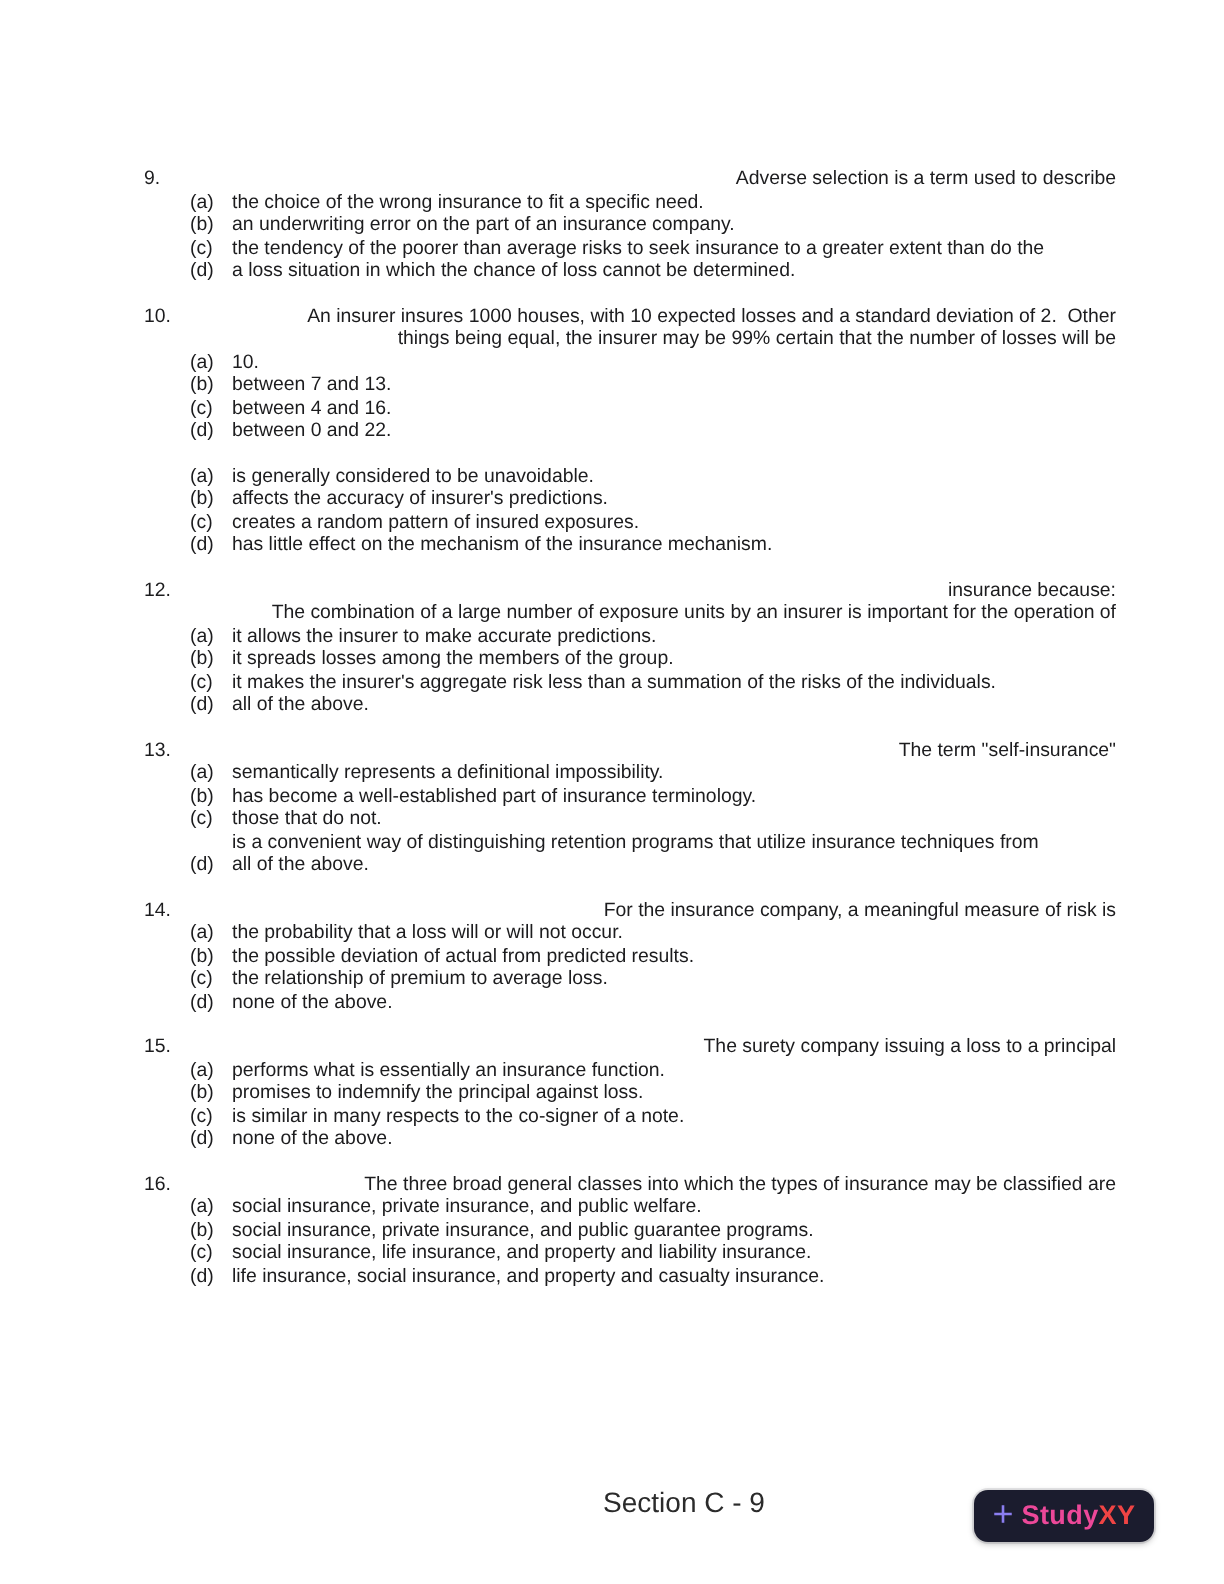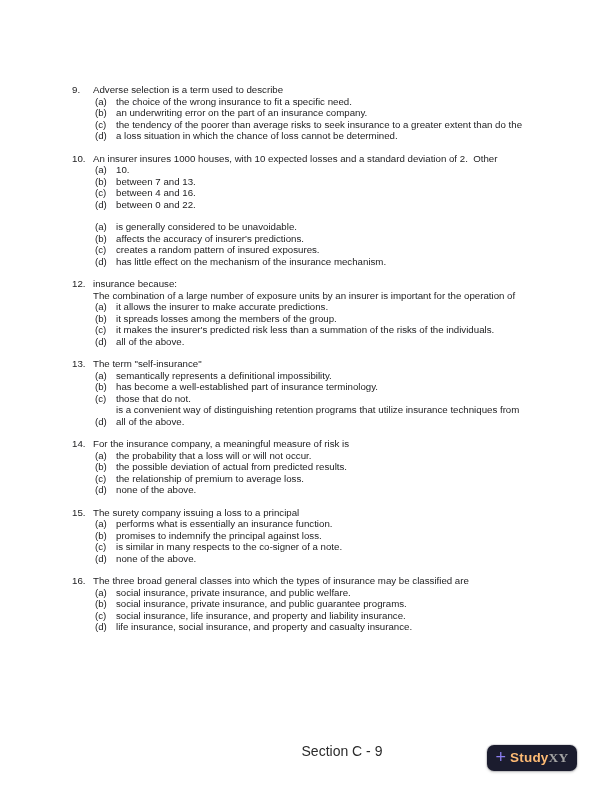--- a/index.html
+++ b/index.html
@@ -16,21 +16,21 @@
     position: absolute;
     left: 72px;
     top: 84px;
     width: 486px;
     font-size: 9.7px;
     line-height: 11.5px;
   }
   .question { margin-bottom: 11px; }
   .q-row { display: flex; }
   .q-num { flex: 0 0 21px; width: 21px; }
-  .q-stem { flex: 1 1 auto; }
+  .q-stem { flex: 1 1 auto; text-align: right; }
   .opt-row { display: flex; margin-left: 23px; }
   .opt-label { flex: 0 0 21px; width: 21px; }
   .opt-text { flex: 1 1 auto; }
   .line { white-space: pre; }
   .footer {
     position: absolute;
     top: 743px;
     left: 0;
     width: 100%;
     text-align: center;
@@ -104,20 +104,21 @@
               <div class="line">a loss situation in which the chance of loss cannot be determined.</div>
             </div>
   </div>
         </div>
   </div>
       <div class="question">
     <div class="q-row">
       <span class="q-num">10.</span>
       <div class="q-stem">
             <div class="line">An insurer insures 1000 houses, with 10 expected losses and a standard deviation of 2.  Other</div>
+            <div class="line">things being equal, the insurer may be 99% certain that the number of losses will be</div>
           </div>
     </div>
     <div class="opts">
           <div class="opt-row">
     <span class="opt-label">(a)</span>
     <div class="opt-text">
               <div class="line">10.</div>
             </div>
   </div>
           <div class="opt-row">
@@ -185,21 +186,21 @@
   </div>
           <div class="opt-row">
     <span class="opt-label">(b)</span>
     <div class="opt-text">
               <div class="line">it spreads losses among the members of the group.</div>
             </div>
   </div>
           <div class="opt-row">
     <span class="opt-label">(c)</span>
     <div class="opt-text">
-              <div class="line">it makes the insurer's predicted risk less than a summation of the risks of the individuals.</div>
+              <div class="line">it makes the insurer's aggregate risk less than a summation of the risks of the individuals.</div>
             </div>
   </div>
           <div class="opt-row">
     <span class="opt-label">(d)</span>
     <div class="opt-text">
               <div class="line">all of the above.</div>
             </div>
   </div>
         </div>
   </div>
@@ -341,16 +342,16 @@
         </div>
   </div>
     </div>
 
   <div class="footer">
     <span>Section C - 9</span>
   </div>
 
   <div class="brand-badge" style="background: rgb(27, 28, 46);">
     <span class="brand-plus" style="color: rgb(139, 126, 240);">+</span>
-    <span class="brand-name"><span style="color: #fdba74;">Study</span><span class="brand-xy" style="color: #a3a3a3; font-family: Liberation Serif, serif;">XY</span></span>
+    <span class="brand-name"><span style="color: #ec4899;">Study</span><span class="brand-xy" style="color: #ef4444;">XY</span></span>
   </div>
 
 </div>
 
 </body></html>

